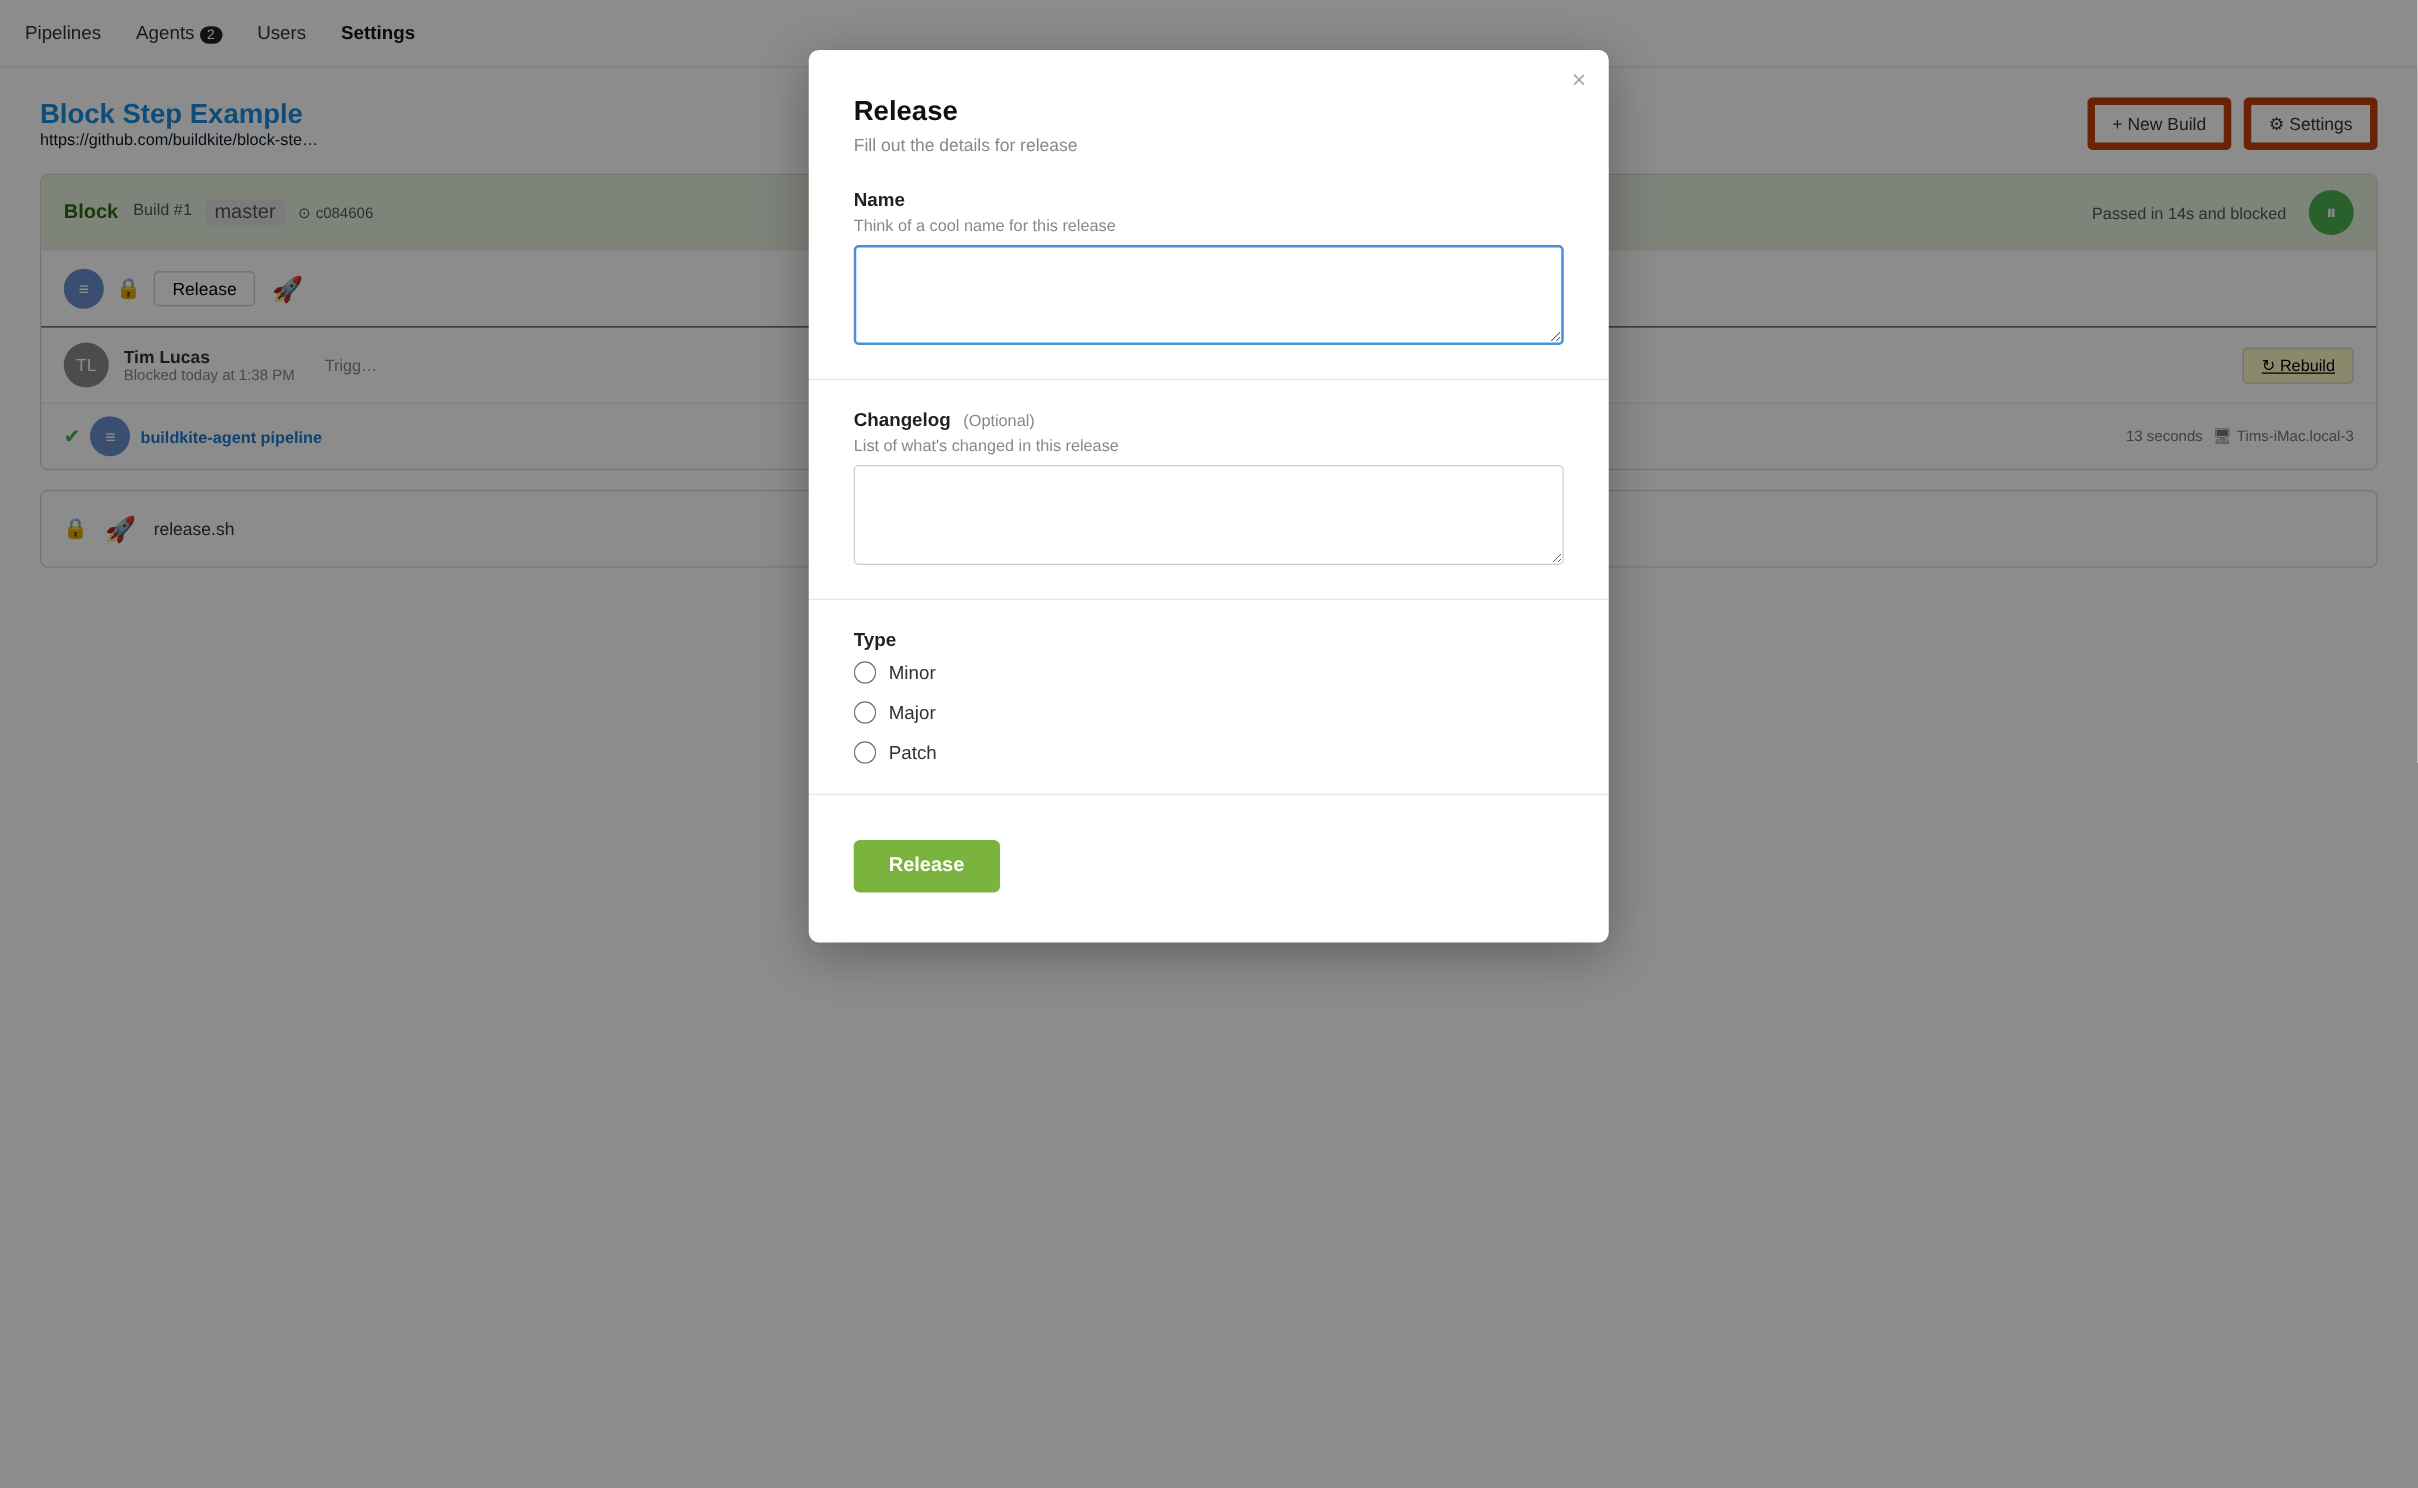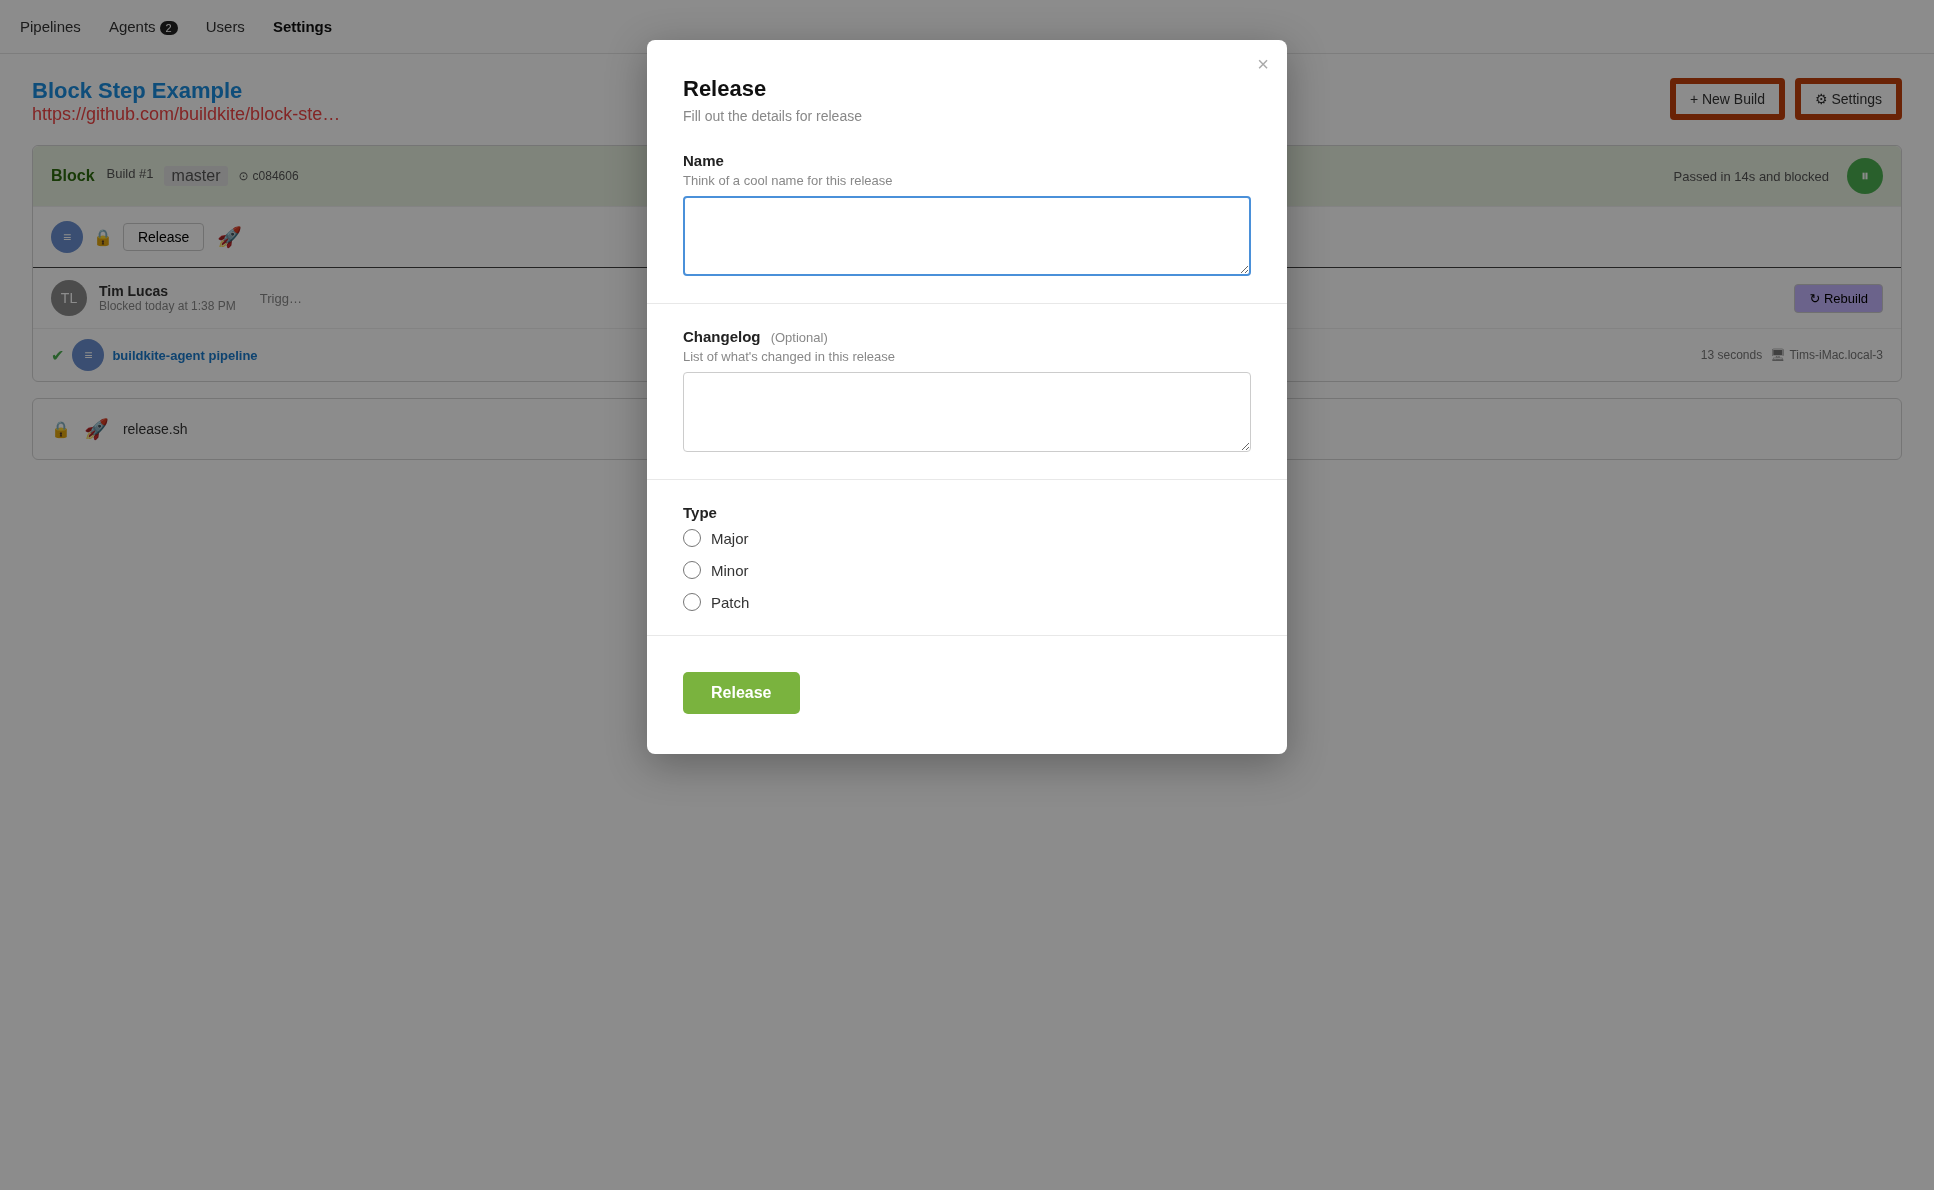--- a/index.html
+++ b/index.html
@@ -53,22 +53,22 @@
     }
     .pipeline-header {
       margin-bottom: 20px;
     }
     .pipeline-title {
       font-size: 22px;
       font-weight: 700;
       color: #1a8cde;
     }
     .pipeline-subtitle {
-      font-size: 18px;
-      color: #ef4444;
+      font-size: 13px;
+      color: #0f172a;
     }
     .page-actions {
       position: absolute;
       top: 24px;
       right: 32px;
       display: flex;
       gap: 10px;
     }
     .btn-outline {
       border: 6px solid #c2410c;
@@ -169,28 +169,29 @@
       align-items: center;
       justify-content: center;
       font-size: 14px;
       color: #fff;
     }
     .user-info .user-name { font-weight: 600; font-size: 14px; }
     .user-info .user-meta { font-size: 12px; color: #888; }
     .rebuild-btn {
       margin-left: auto;
       border: 1px solid #ccc;
-      background: #c4b5fd;
+      background: #fef9c3;
       border-radius: 4px;
       padding: 6px 14px;
       font-size: 13px;
       cursor: pointer;
       display: flex;
       align-items: center;
       gap: 5px;
+      text-decoration: underline;
     }
 
     
     .agent-row {
       padding: 10px 18px;
       display: flex;
       align-items: center;
       gap: 8px;
       border-top: 1px solid #eee;
       font-size: 13px;
@@ -442,26 +443,26 @@
         <textarea class="form-textarea" rows="3" style=""></textarea>
       </div>
 
       <hr class="modal-divider">
 
       
       <div class="form-group">
         <label class="form-label">Type</label>
         <div class="radio-group">
           <label class="radio-option">
+            <input type="radio" name="release-type" value="minor" style="">
+            <span>Minor</span>
+          </label>
+          <label class="radio-option">
             <input type="radio" name="release-type" value="major" style="">
             <span>Major</span>
-          </label>
-          <label class="radio-option">
-            <input type="radio" name="release-type" value="minor" style="">
-            <span>Minor</span>
           </label>
           <label class="radio-option">
             <input type="radio" name="release-type" value="patch" style="">
             <span>Patch</span>
           </label>
         </div>
       </div>
 
       <hr class="modal-divider">
 

